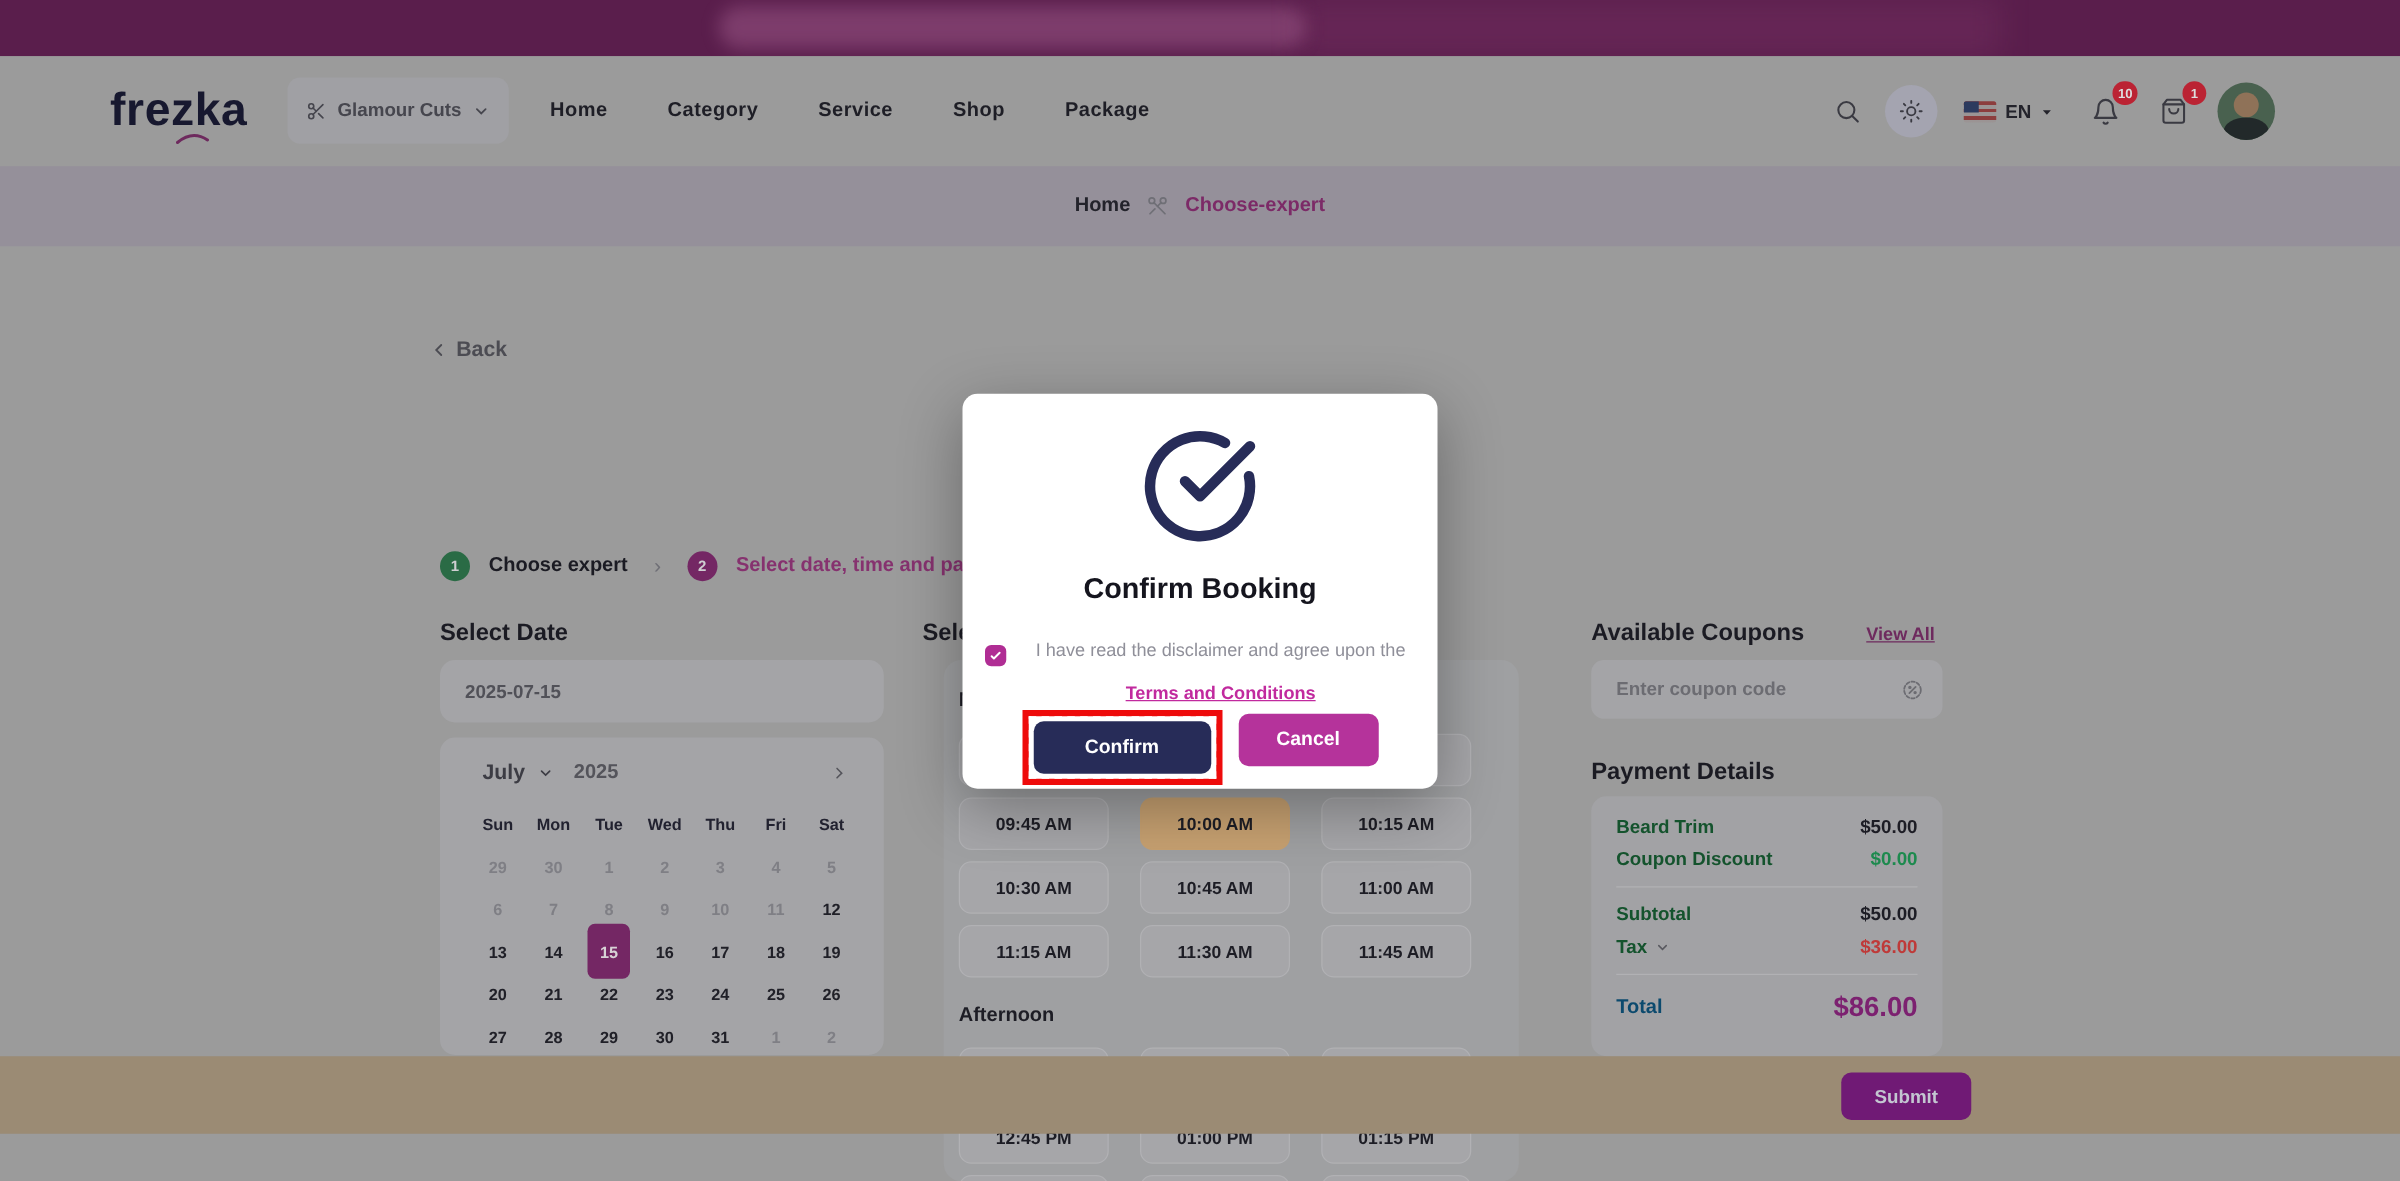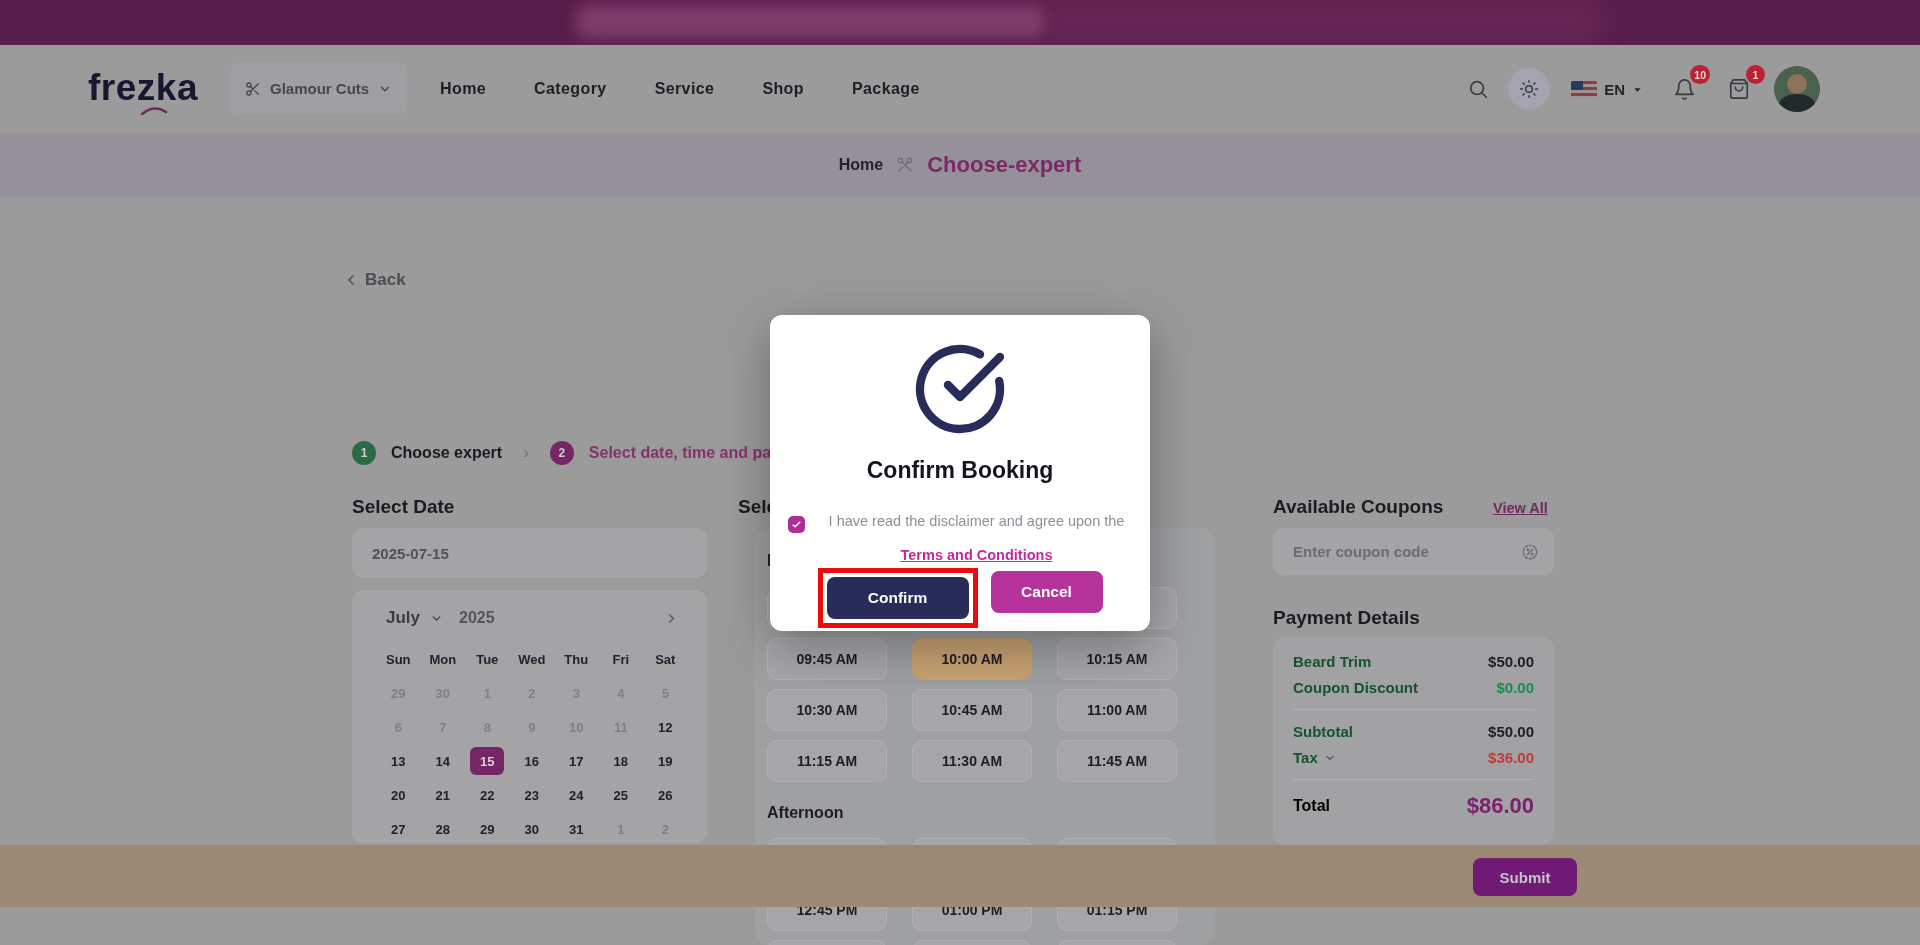--- a/index.html
+++ b/index.html
@@ -35,21 +35,21 @@
   .badge { position:absolute; top:-4px; right:-6px; min-width:19px; height:19px; border-radius:10px; background:#bb2333;
            color:#ddd; font-size:10.5px; font-weight:700; display:flex; align-items:center; justify-content:center; padding:0 4px; }
   .avatar { width:46px; height:46px; border-radius:50%; overflow:hidden; position:relative; background:#49614f; }
   .avatar .head { position:absolute; left:13px; top:8px; width:20px; height:20px; border-radius:50%; background:#8f7258; }
   .avatar .body { position:absolute; left:5px; top:28px; width:36px; height:22px; border-radius:50% 50% 0 0; background:#22292a; }
 
   
   .banner { position:absolute; left:0; top:133px; width:100%; height:64px; background:#95909a;
             display:flex; align-items:center; justify-content:center; gap:13px; }
   .crumb-home { font-size:16px; font-weight:700; color:#23232b; cursor:pointer; }
-  .crumb-current { font-size:22px; font-weight:700; color:#7c2a67; }
+  .crumb-current { font-size:16px; font-weight:700; color:#7c2a67; }
 
   
   .back { position:absolute; left:343px; top:270px; display:flex; align-items:center; gap:6px;
           font-size:17px; font-weight:700; color:#4c4c53; cursor:pointer; }
   .steps { position:absolute; left:352px; top:441px; display:flex; align-items:center; gap:15px; }
   .step-circle { width:24px; height:24px; border-radius:50%; display:flex; align-items:center; justify-content:center;
                  font-size:12px; font-weight:700; color:#cfcfd2; }
   .step-circle.green { background:#2a6b45; }
   .step-circle.purple { background:#742764; }
   .step-label1 { font-size:16px; font-weight:800; color:#1b1b23; }
@@ -65,21 +65,21 @@
   .cal-head { display:flex; align-items:center; padding:4px 6px 0 18px; }
   .cal-month { font-size:17px; font-weight:800; color:#3c3c44; display:flex; align-items:center; gap:10px; cursor:pointer; }
   .cal-year { font-size:16px; font-weight:600; color:#54545b; margin-left:16px; }
   .cal-next { margin-left:auto; margin-right:6px; cursor:pointer; display:flex; }
   .cal-days, .cal-grid { display:grid; grid-template-columns:repeat(7,44.5px); padding-left:8px; }
   .cal-days { margin-top:14px; }
   .cal { height:34px; display:flex; align-items:center; justify-content:center; font-size:13px; font-weight:700; }
   .cal.h { color:#222230; }
   .cal.muted { color:#7f7f85; font-weight:600; }
   .cal.normal { color:#202028; }
-  .sel-pill { width:34px; height:28px; border-radius:6px; background:#742764; color:#d8d2d6;
+  .sel-pill { width:34px; height:44px; border-radius:6px; background:#742764; color:#d8d2d6;
               display:flex; align-items:center; justify-content:center; font-size:13px; font-weight:700; }
 
   
   .time-card { position:absolute; left:755px; top:528px; width:460px; height:417px; border-radius:14px; background:#9fa0a2; }
   .tc-label { position:absolute; left:12px; font-size:16px; font-weight:800; color:#1d1d25; }
   .slot-row { position:absolute; left:12px; display:flex; gap:25px; }
   .slot { width:120px; height:42px; border-radius:10px; background:#a6a6a9; border:1.5px solid #b1b1b4;
           display:flex; align-items:center; justify-content:center; font-size:14px; font-weight:800; color:#1d1d25; cursor:pointer; }
   .slot.sel { background:#c7a171; border-color:#c7a171; }
 
@@ -90,21 +90,21 @@
                   display:flex; align-items:center; padding:0 14px 0 20px; }
   .coupon-input input { flex:1; background:transparent; border:none; outline:none; font-family:inherit;
                         font-size:15px; font-weight:600; color:#6c6c72; }
   .coupon-input input::placeholder { color:#6c6c72; opacity:1; }
   .pay-card { position:absolute; left:1273px; top:637px; width:281px; height:208px; border-radius:12px; background:#a2a2a5; padding:16px 20px 0; }
   .pay-row { display:flex; align-items:center; justify-content:space-between; margin-bottom:9px; }
   .pay-label { font-size:15px; font-weight:600; color:#14532d; display:flex; align-items:center; gap:6px; }
   .pay-val { font-size:15px; font-weight:800; }
   .v-dark { color:#1d1d25; } .v-green { color:#1d8a4e; } .v-red { color:#bf3a39; }
   .pay-div { height:1px; background:#b1b1b4; margin:13px 0; }
-  .total-label { font-size:16px; font-weight:600; color:#000000; }
+  .total-label { font-size:16px; font-weight:600; color:#0c4a6e; }
   .total-val { font-size:22px; font-weight:800; color:#7c2170; }
 
   
   .footer-bar { position:absolute; left:0; top:845px; width:100%; height:62px; background:#9b8b74; z-index:40; }
   .submit-btn { position:absolute; right:343px; top:858px; width:104px; height:38px; border-radius:8px; background:#701a75;
                 color:#c3c6d1; font-size:15px; font-weight:800; display:flex; align-items:center; justify-content:center;
                 z-index:41; cursor:pointer; }
 
   
   .modal { position:absolute; left:770px; top:315px; width:380px; height:316px; background:#fff; border-radius:12px;

